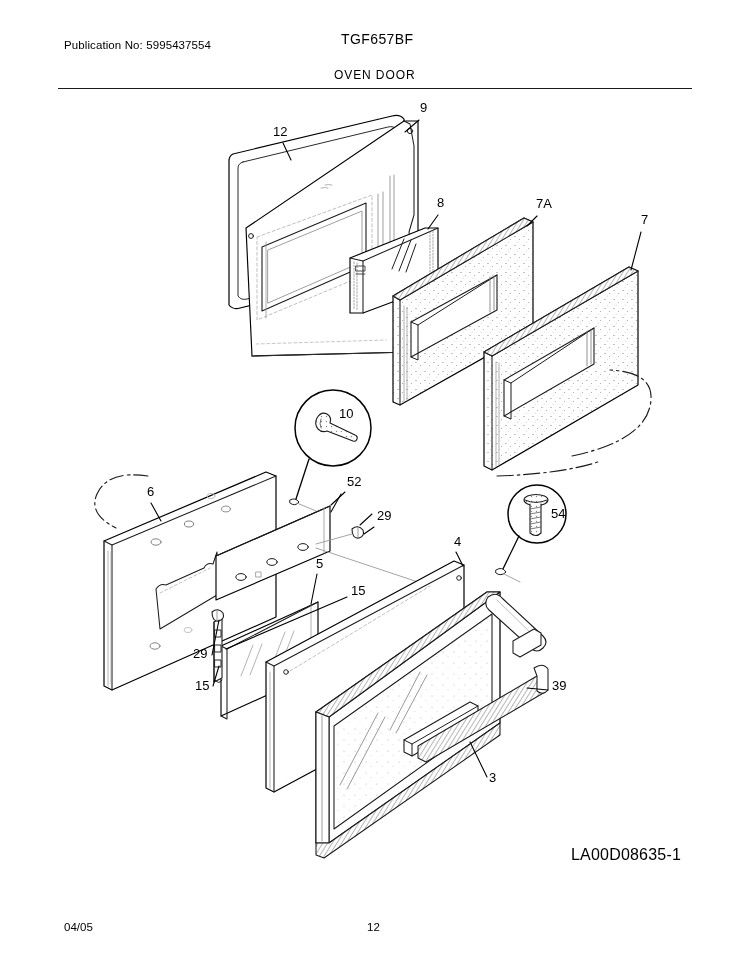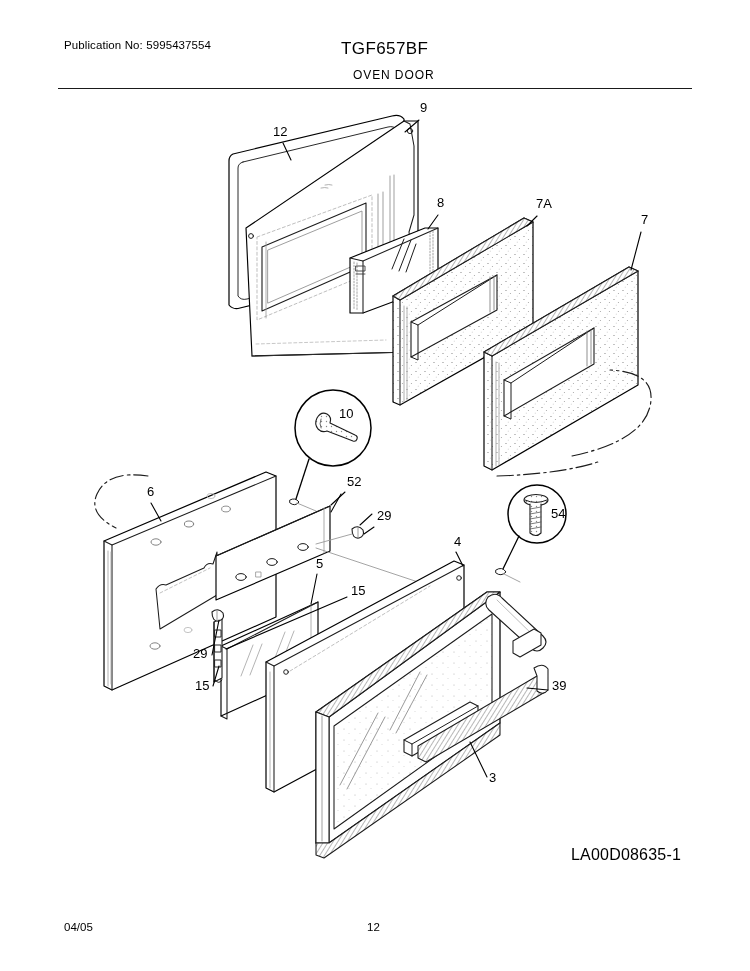--- a/index.html
+++ b/index.html
@@ -28,33 +28,32 @@
     position: absolute;
     left: 64px;
     top: 39px;
     font-size: 11.5px;
     letter-spacing: 0.1px;
     white-space: nowrap;
   }
   .hdr-model {
     position: absolute;
     left: 341px;
-    top: 39px;
-    font-size: 17px;
+    top: 31px;
+    font-size: 14px;
     letter-spacing: 0.4px;
     white-space: nowrap;
   }
   .hdr-section {
     position: absolute;
     left: 334px;
     top: 68px;
     font-size: 12px;
     letter-spacing: 0.9px;
     white-space: nowrap;
-    margin-left: 19px;
   }
   .hdr-rule {
     position: absolute;
     left: 58px;
     top: 88px;
     width: 634px;
     height: 0;
     border-top: 1.3px solid #1a1a1a;
   }
   

